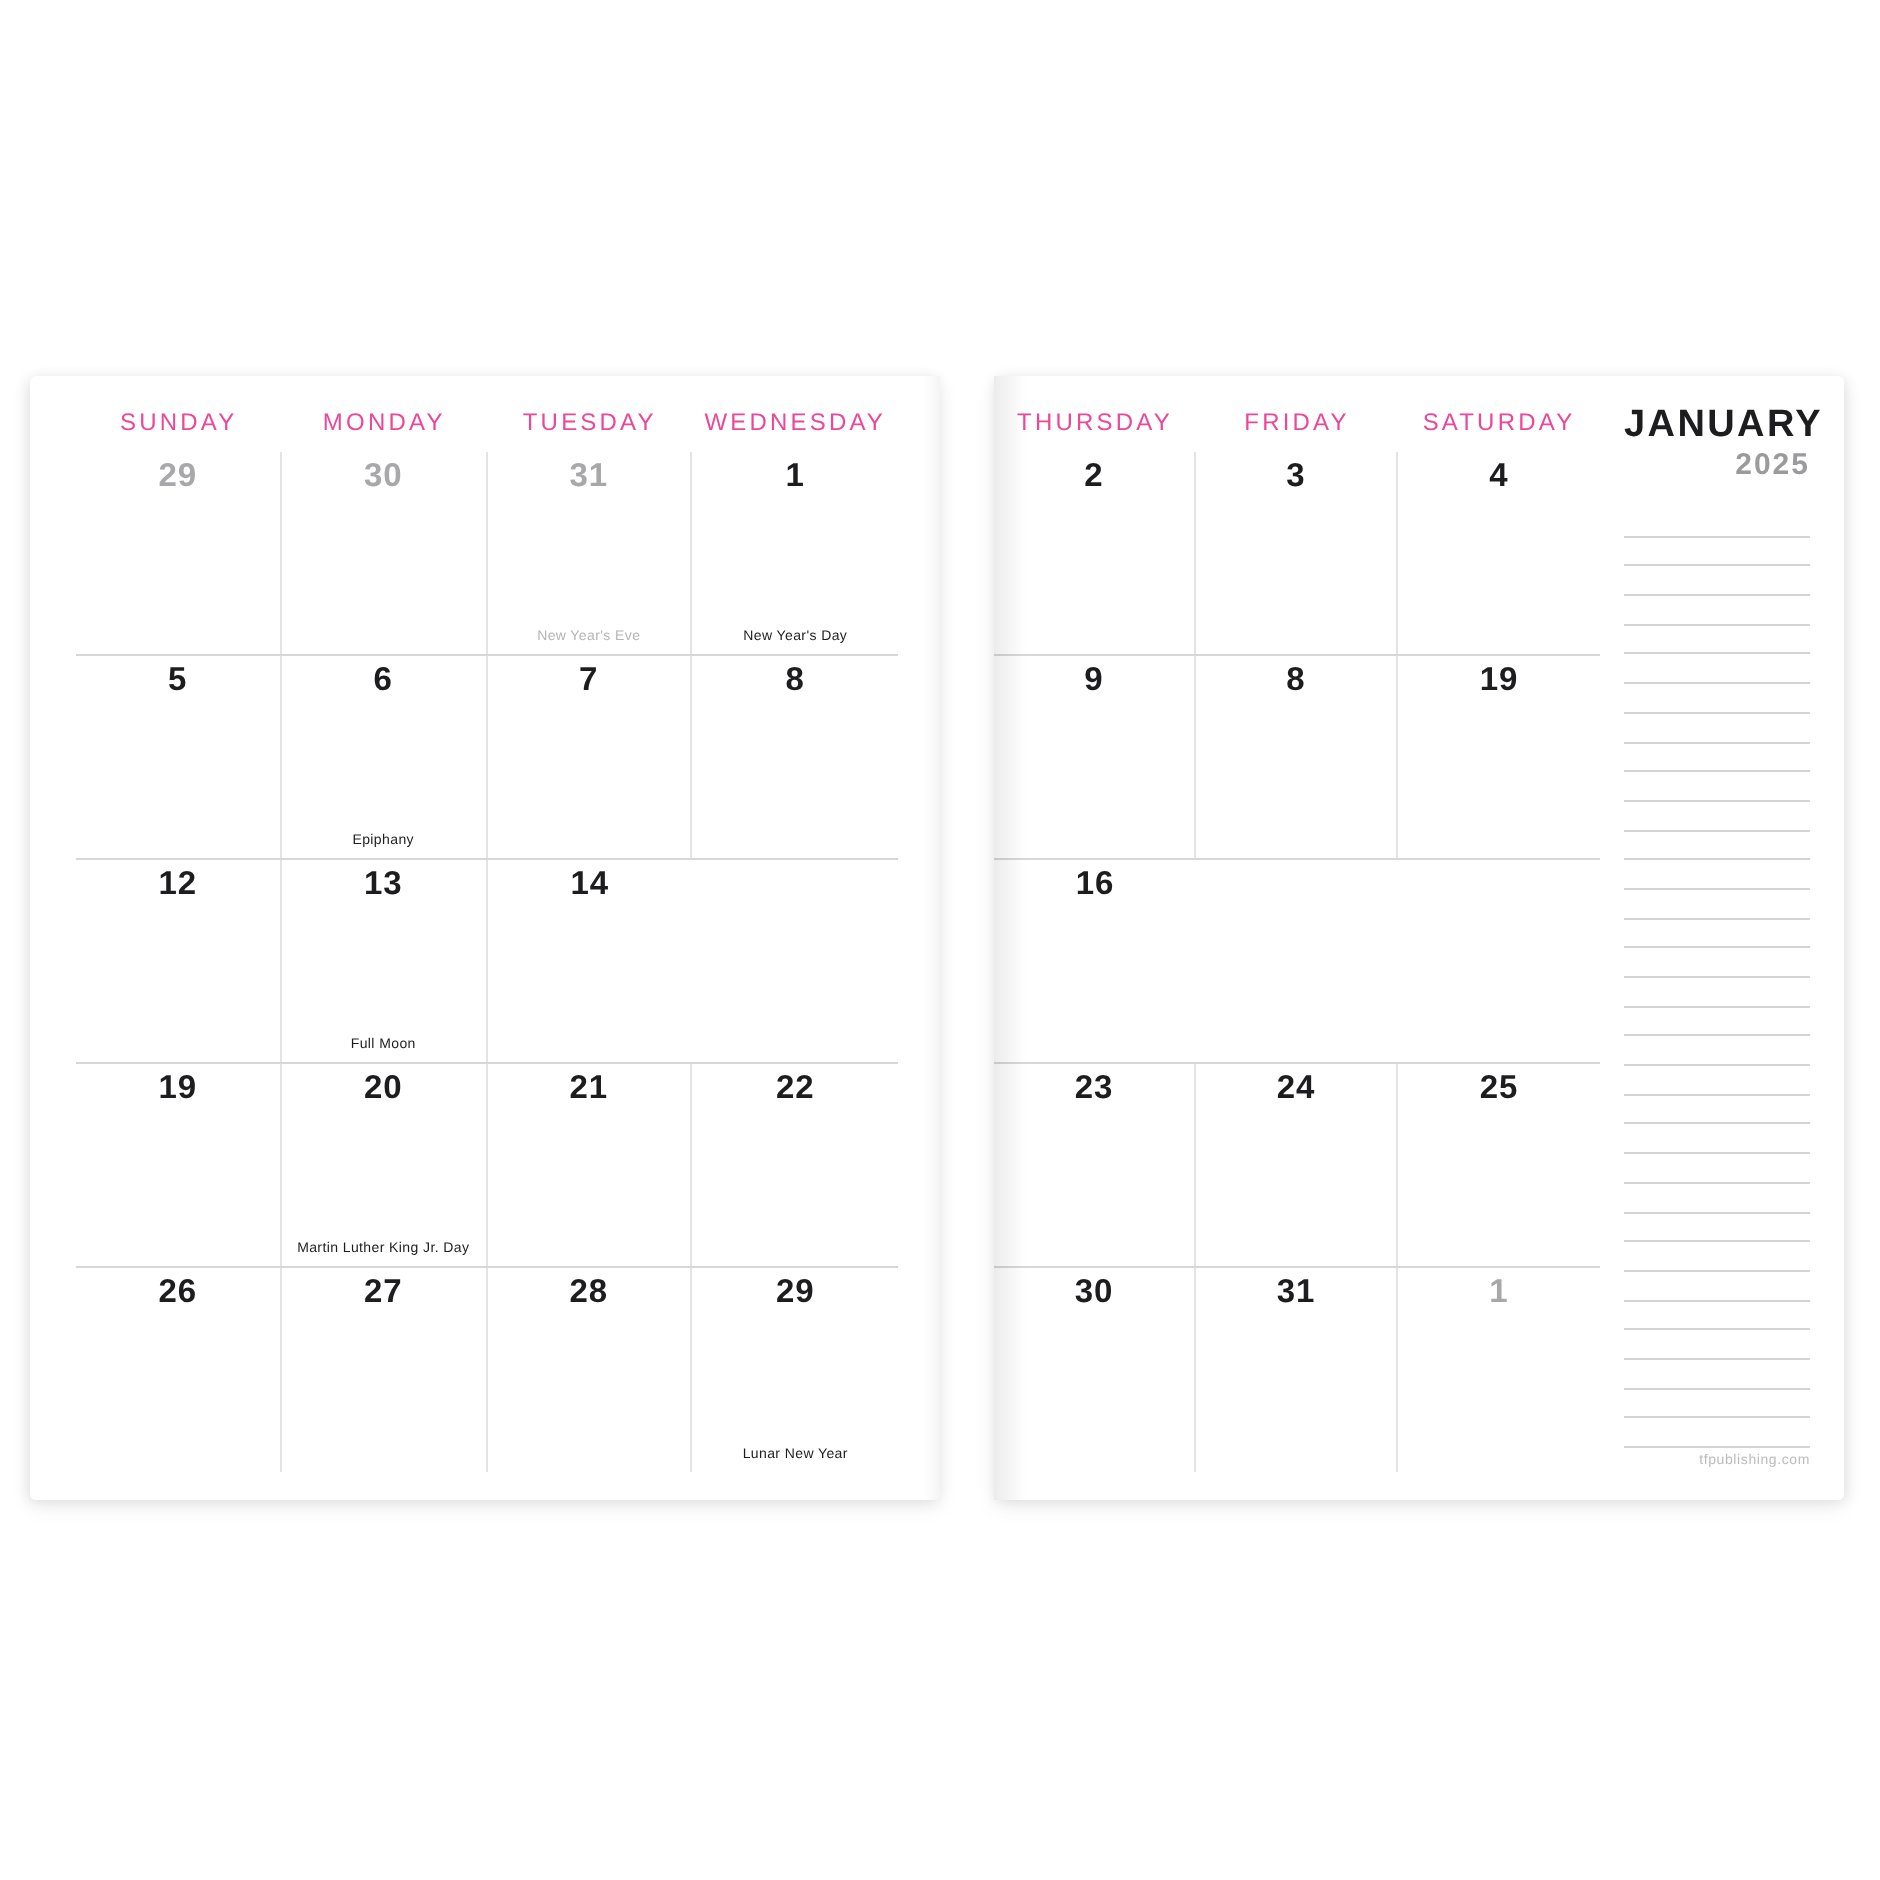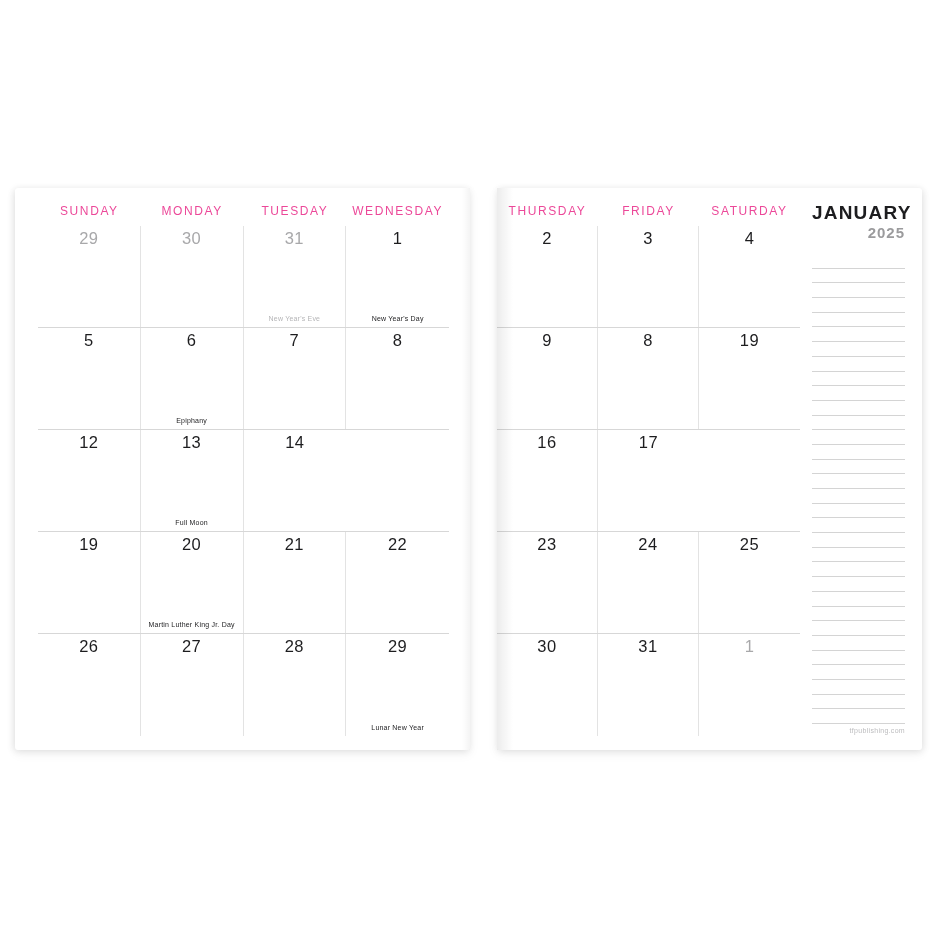--- a/index.html
+++ b/index.html
@@ -78,21 +78,21 @@
   .week-row:not(.last) { border-bottom: 1px solid #d7d7d7; }
   .day-cell {
     position: relative;
     text-align: center;
   }
   .day-cell:not(:last-child) { border-right: 1px solid #e3e3e3; }
   .date-number {
     display: block;
     margin-top: 3px;
     font-size: 16.5px;
-    font-weight: normal;
+    font-weight: bold;
     letter-spacing: 0.5px;
     color: #1d1d1f;
   }
   .holiday-label {
     position: absolute;
     left: -6px; right: -6px;
     bottom: 5px;
     font-size: 7px;
     letter-spacing: 0.2px;
     color: #1d1d1f;
@@ -264,23 +264,20 @@
         </div>
         <div class="day-cell">
           <span class="date-number">19</span>
         </div>
       </div>
 
       <div class="week-row cols-3">
         <div class="day-cell">
           <span class="date-number">16</span>
         </div>
-        <div class="day-cell">
-          <span class="date-number">17</span>
-        </div>
       </div>
 
       <div class="week-row cols-3">
         <div class="day-cell">
           <span class="date-number">23</span>
         </div>
         <div class="day-cell">
           <span class="date-number">24</span>
         </div>
         <div class="day-cell">

